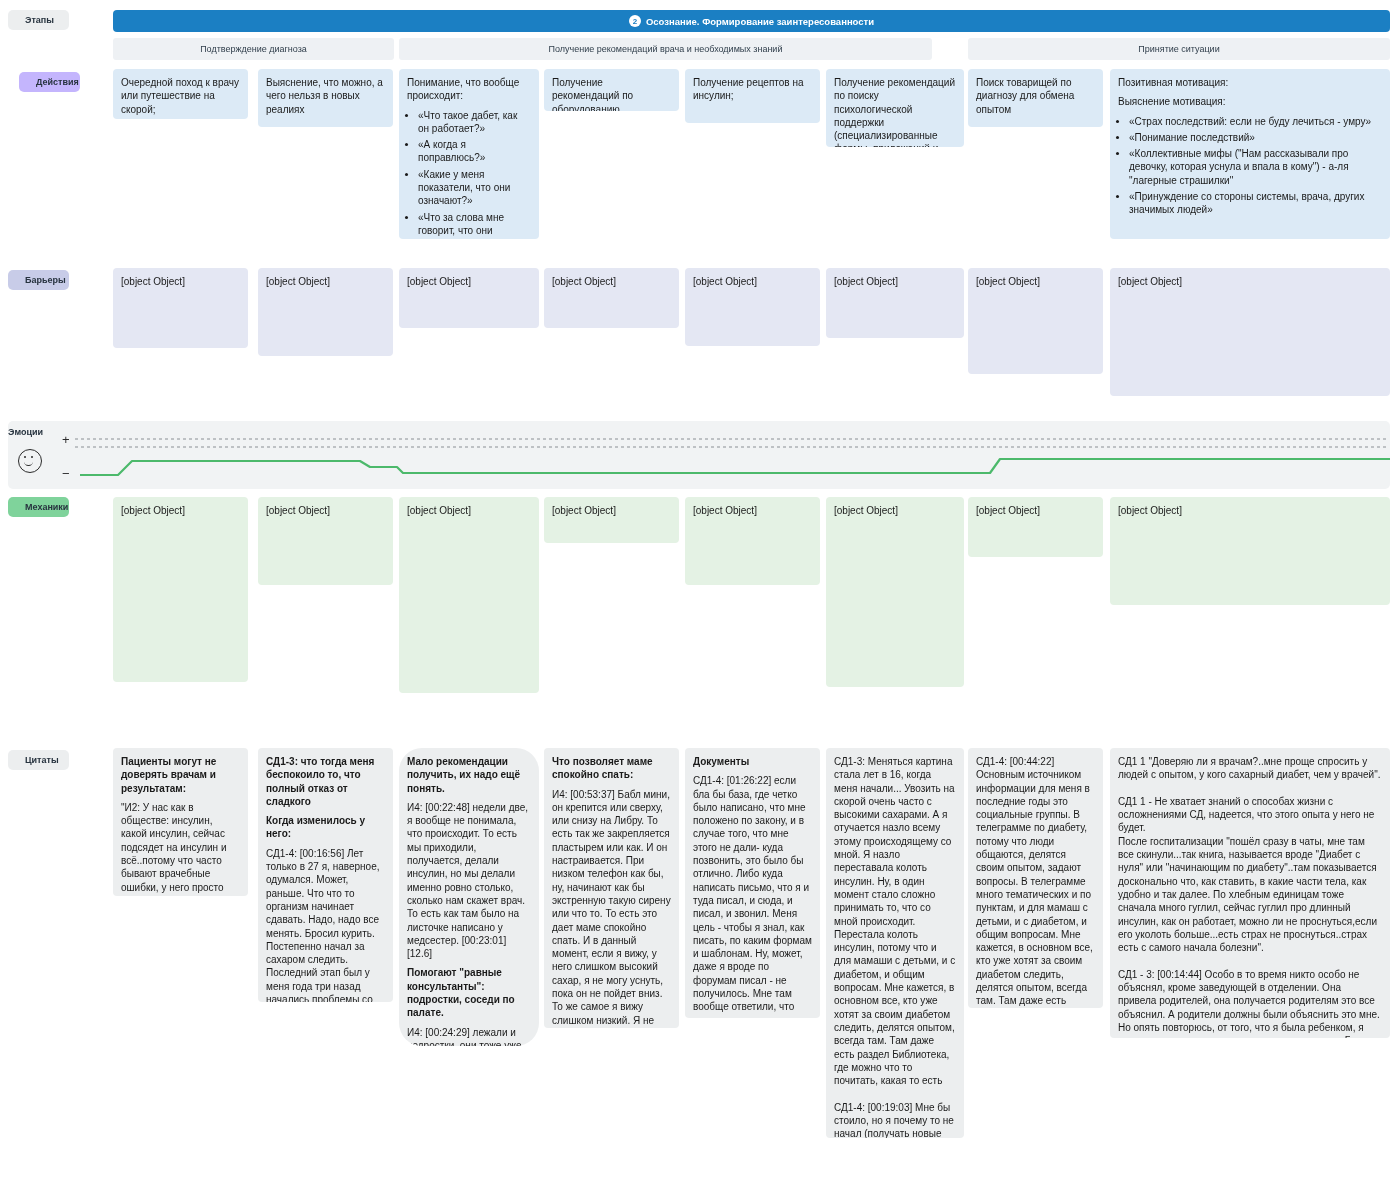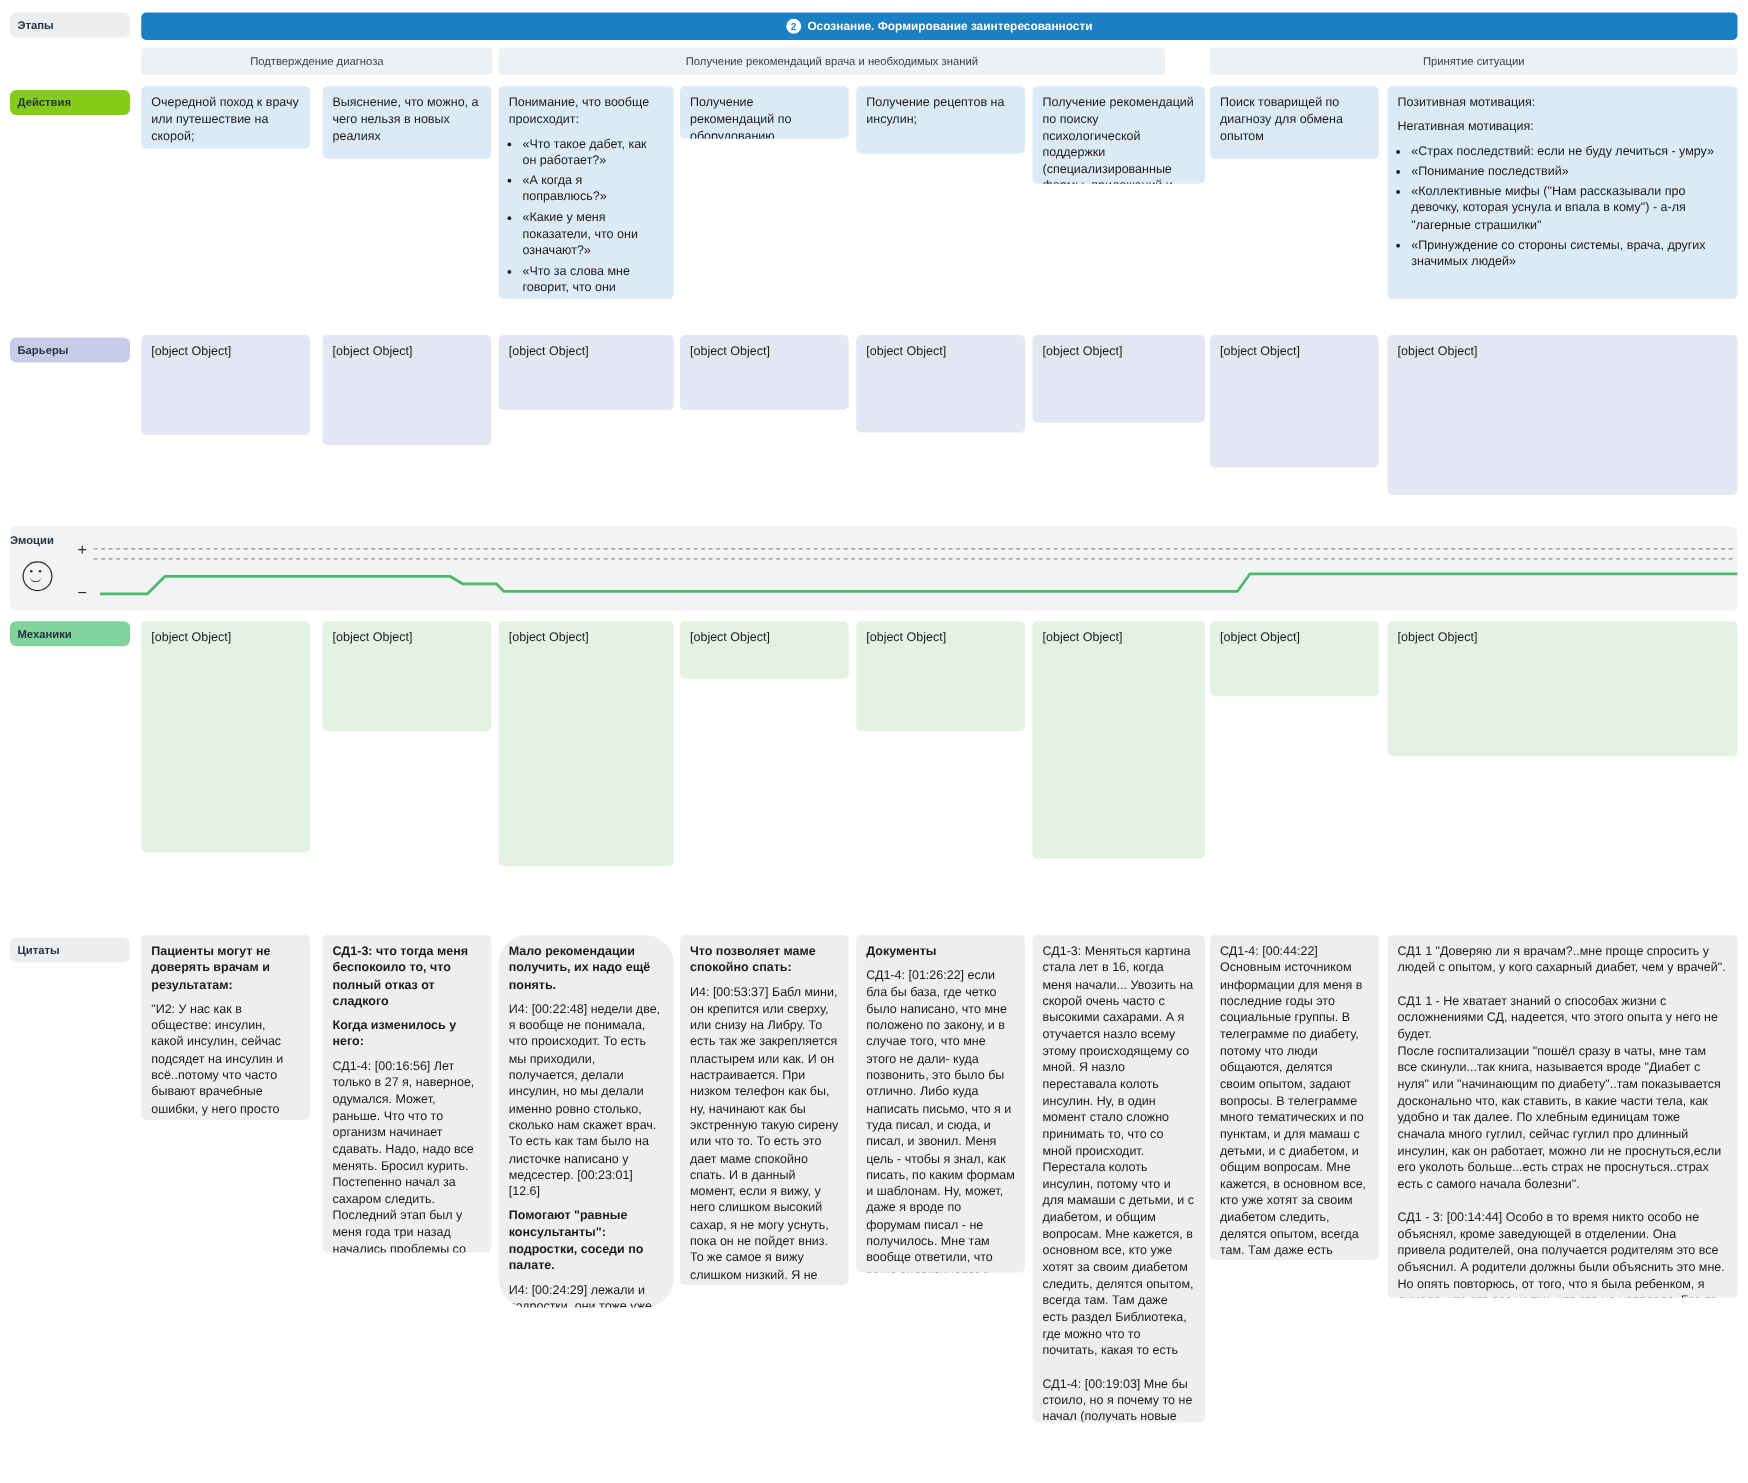--- a/index.html
+++ b/index.html
@@ -18,26 +18,26 @@
   }
   .board {
     position: relative;
     width: 1398px;
     height: 1186px;
   }
   
   .rowlabel {
     position: absolute;
     left: 8px;
-    width: 96px;
+    width: 61px;
     border-radius: 5px;
     font-size: 9px;
     font-weight: bold;
     color: #27333f;
-    padding: 5px 6px;
+    padding: 5px 17px;
     box-sizing: border-box;
   }
   .banner {
     position: absolute;
     left: 113px;
     top: 10px;
     width: 1277px;
     height: 22px;
     background: #1b7fc3;
     border-radius: 4px;
@@ -86,21 +86,21 @@
   .card p:last-child { margin-bottom: 0; }
   .card ul {
     margin: 3px 0 0 0;
     padding-left: 11px;
   }
   .card li { margin-bottom: 3px; }
   .blue   { background: #dceaf6; }
   .violet { background: #e4e7f3; }
   .green  { background: #e4f2e4; }
   .gray   { background: #eceeef; }
-  .lbl-blue   { background: #84cc16; }
+  .lbl-blue   { background: #c4b5fd; margin-left: 11px; }
   .lbl-violet { background: #c8cce8; }
   .lbl-green  { background: #7fd39b; }
   .lbl-gray   { background: #eceeef; }
 
   .bold { font-weight: bold; }
 
   
   .emoband {
     position: absolute;
     left: 8px;
@@ -196,21 +196,21 @@
     <p>Получение рецептов на инсулин;</p>
   </div>
   <div class="card blue" style="left:826px; top:69px; width:138px; height:78px;">
     <p>Получение рекомендаций по поиску психологической поддержки (специализированные формы, приложений и т.п.) и литература к изучению</p>
   </div>
   <div class="card blue" style="left:968px; top:69px; width:135px; height:58px;">
     <p>Поиск товарищей по диагнозу для обмена опытом</p>
   </div>
   <div class="card blue" style="left:1110px; top:69px; width:280px; height:170px;">
     <p>Позитивная мотивация:</p>
-    <p>Негативная мотивация:</p>
+    <p>Выяснение мотивация:</p>
     <ul>
       <li>«Страх последствий: если не буду лечиться - умру»</li>
       <li>«Понимание последствий»</li>
       <li>«Коллективные мифы ("Нам рассказывали про девочку, которая уснула и впала в кому") - а-ля "лагерные страшилки"</li>
       <li>«Принуждение со стороны системы, врача, других значимых людей»</li>
     </ul>
   </div>
 
   <div class="card violet" style="left:113px; top:268px; width:135px; height:80px; white-space:pre-line;">[object Object]</div>
   <div class="card violet" style="left:258px; top:268px; width:135px; height:88px; white-space:pre-line;">[object Object]</div>

